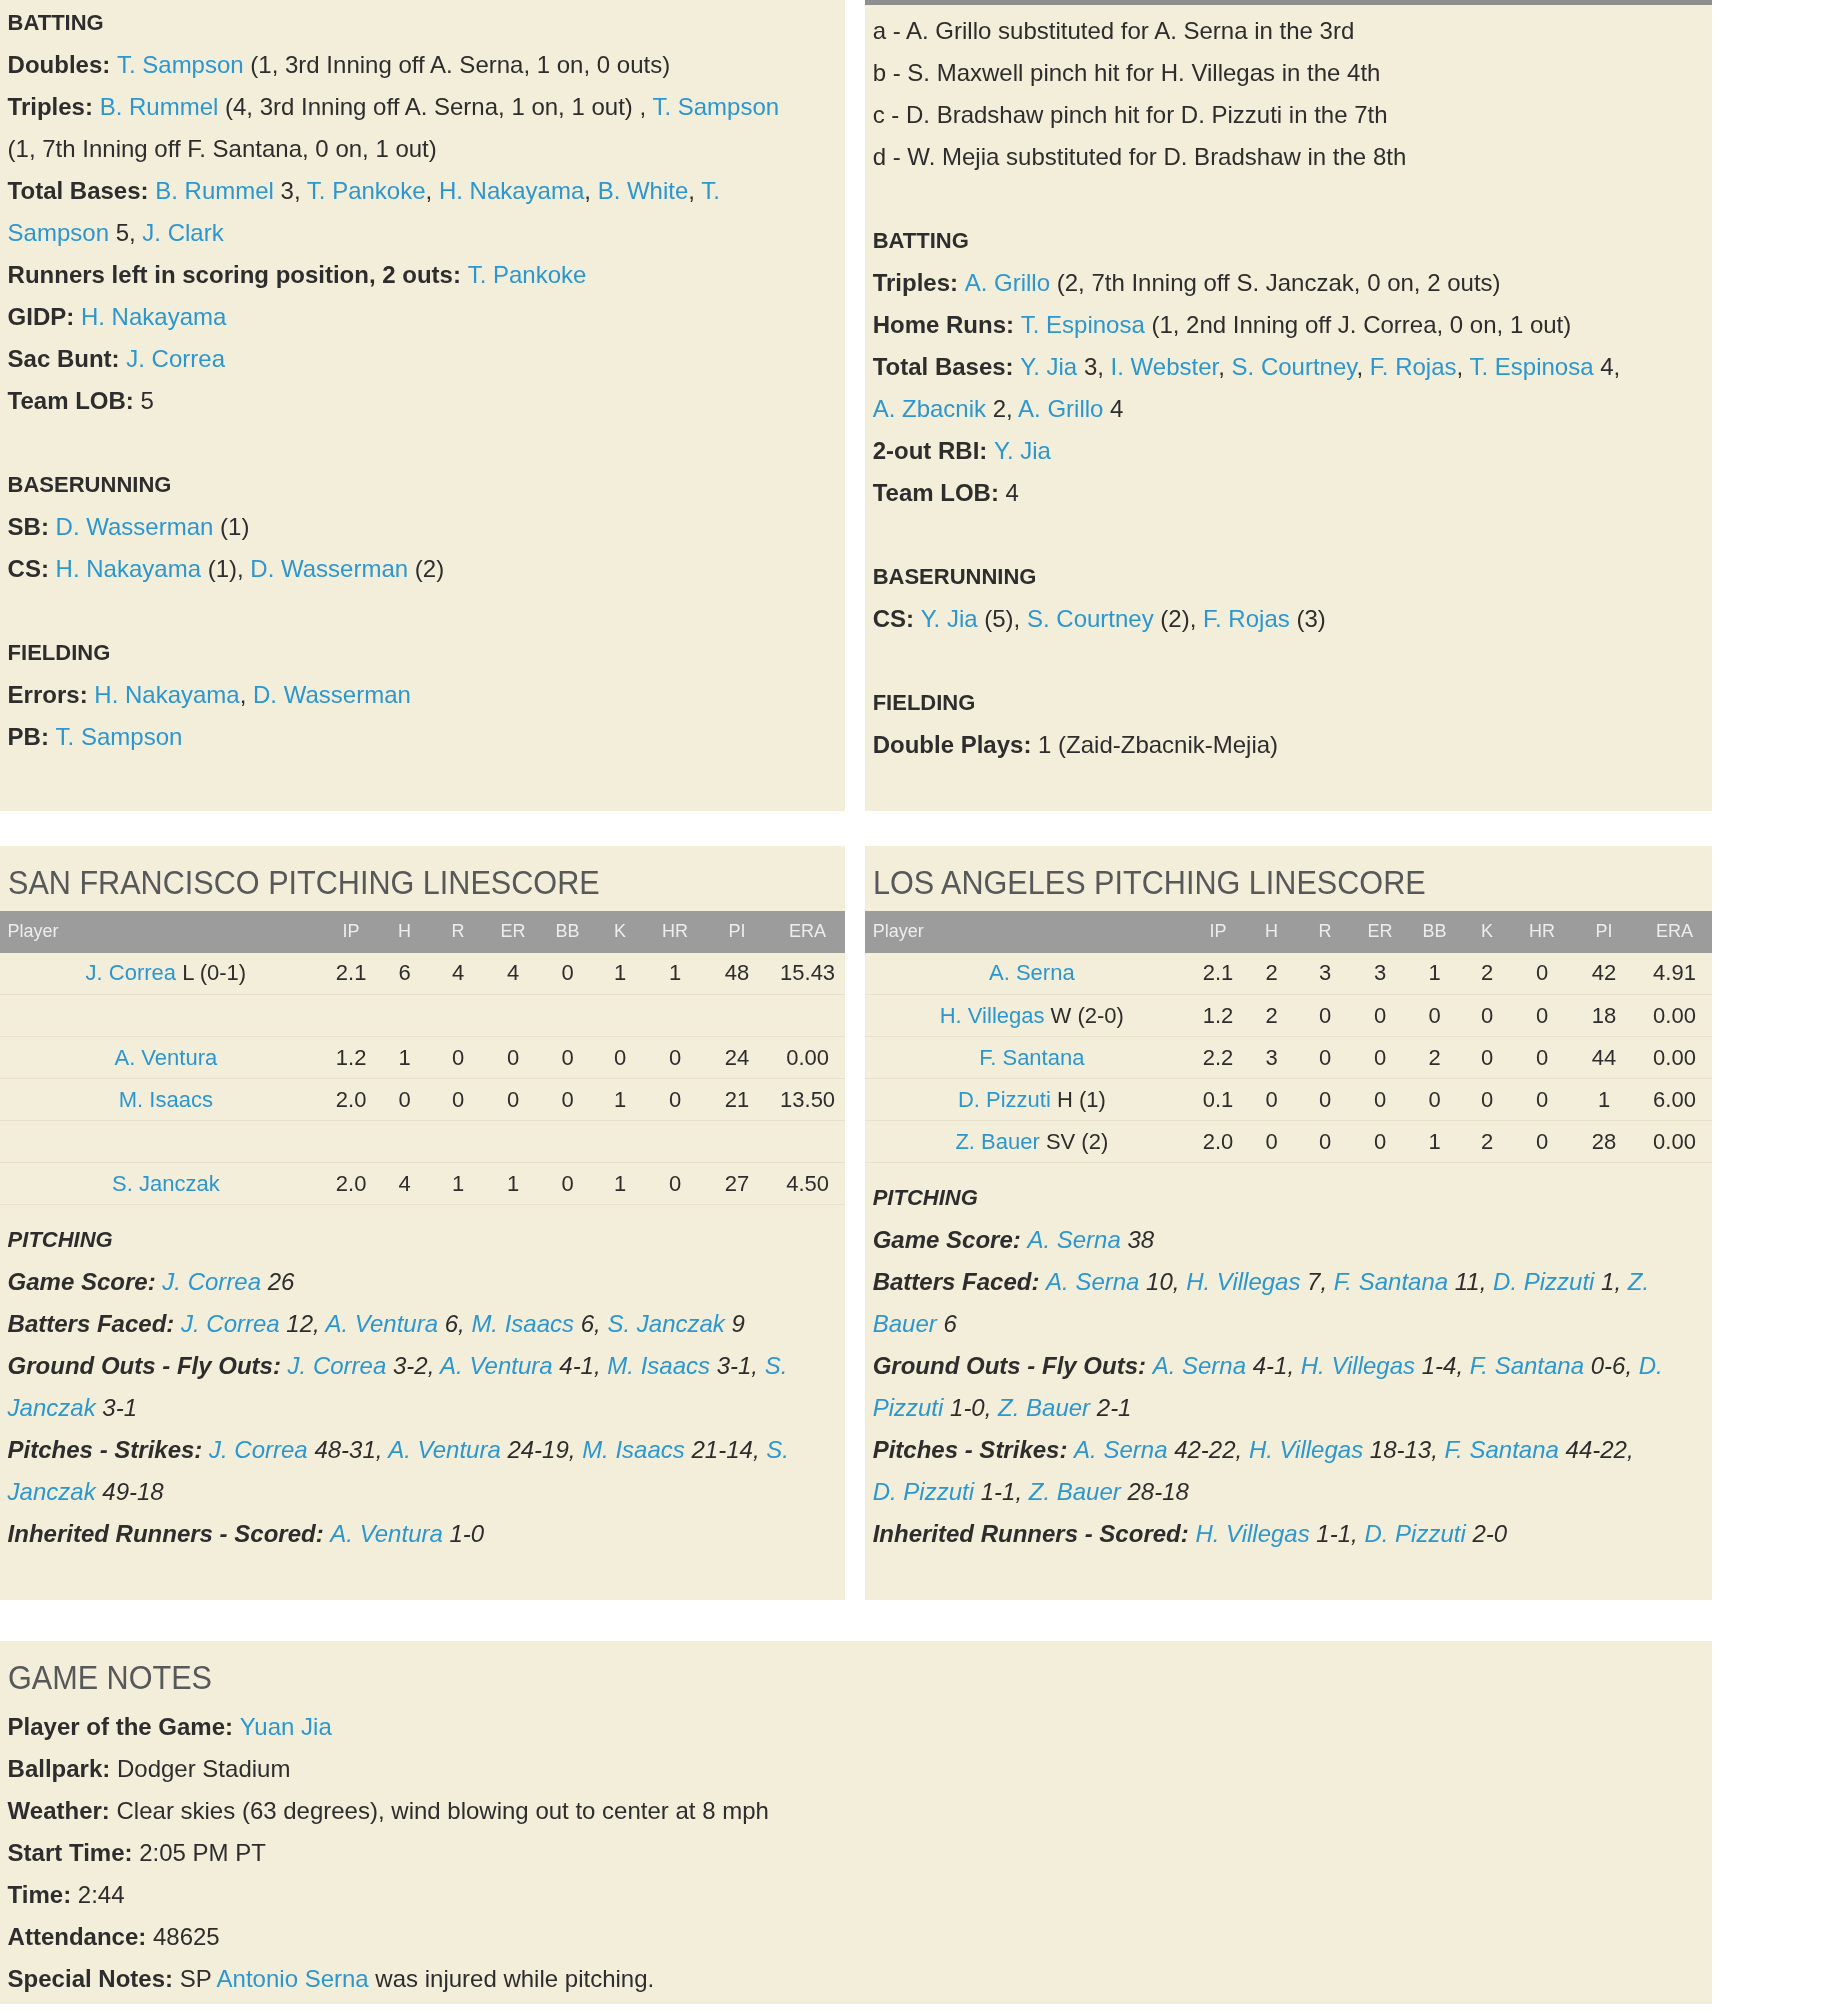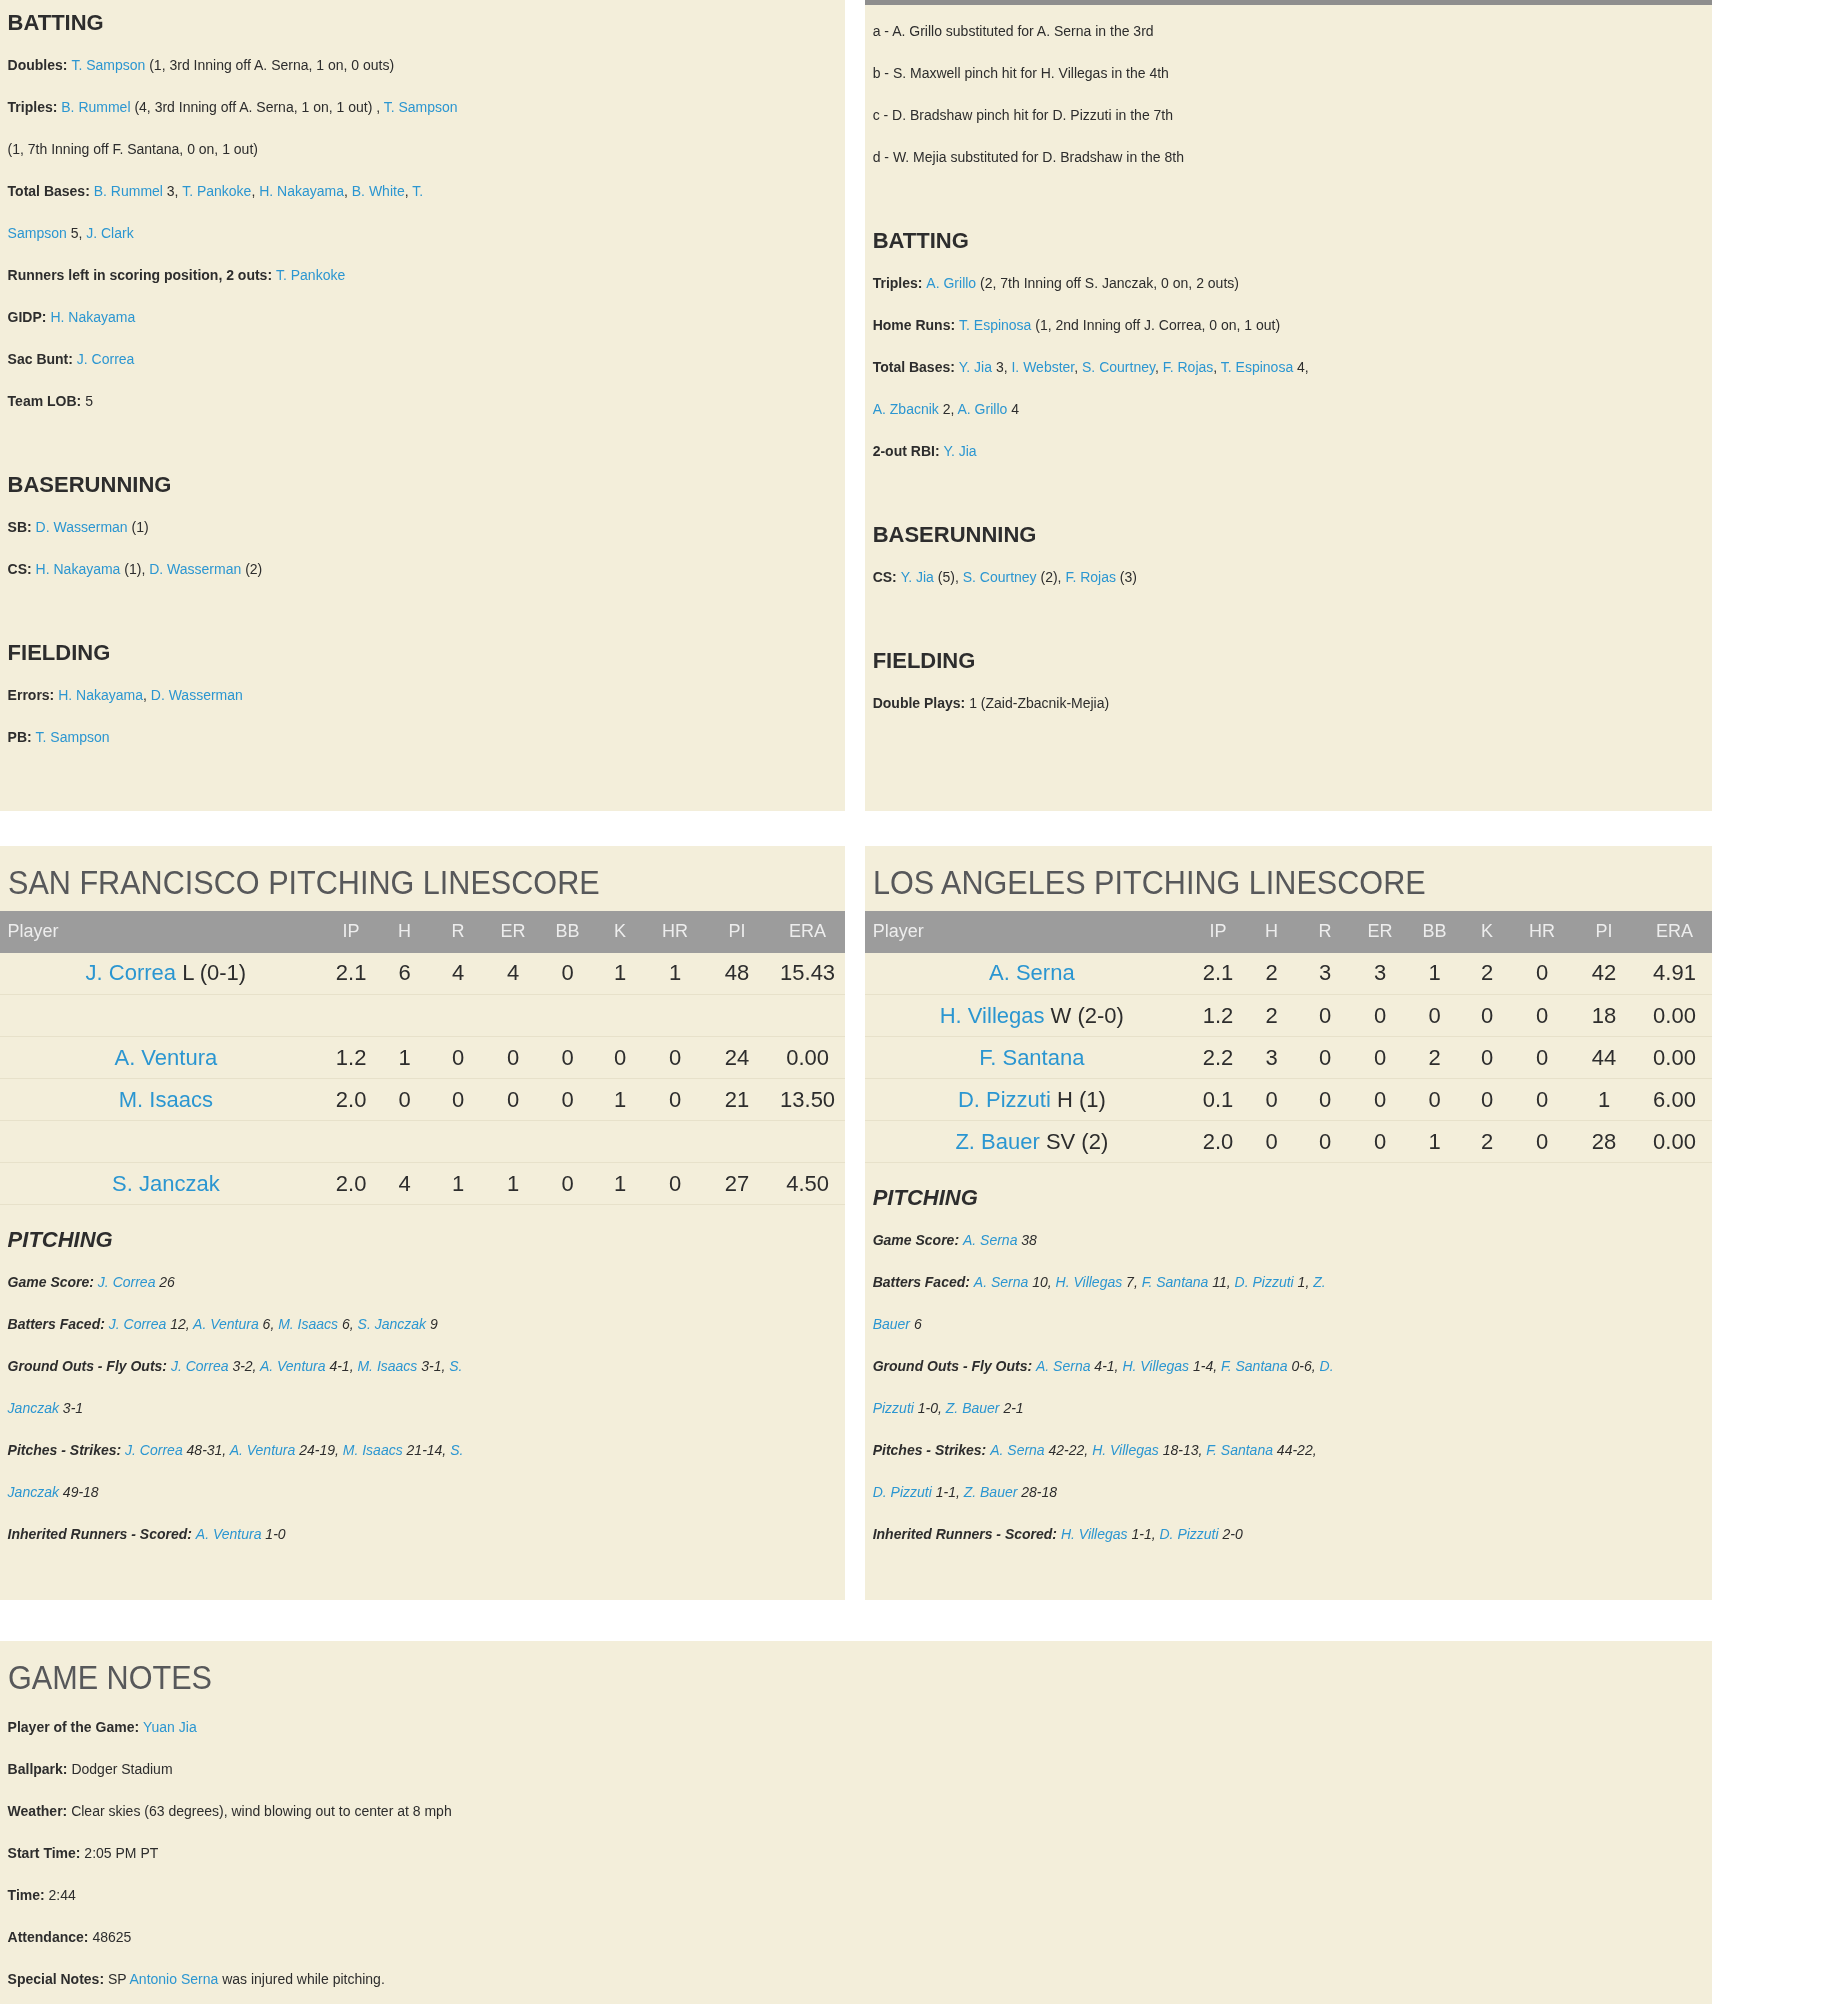--- a/index.html
+++ b/index.html
@@ -14,21 +14,21 @@
   .row1 .panel{height:811px;}
   .row2{margin-bottom:41px;}
   .row2 .panel{height:754px;}
   .row3 .panel{height:363px;width:1844px;}
   .panel{background:var(--panel-bg);overflow:hidden;}
   .col-l{width:911px;margin-right:20px;}
   .col-r{width:913px;}
   .pad{padding:7.6px 7.6px 0 7.6px;}
   .pad-tight{padding-top:1.9px;}
   .pad-notes{padding-top:4.8px;}
-  .line{height:42px;line-height:42px;font-size:14px;white-space:nowrap;}
+  .line{height:42px;line-height:42px;font-size:24px;white-space:nowrap;}
   .section + .section{margin-top:42px;}
   .after-notes .section:first-child{margin-top:42px;}
   .table-notes .section:first-child{margin-top:14.3px;font-style:italic;}
   .section-header{font-weight:700;font-size:22px;height:42px;line-height:42px;}
   .seg-b{font-weight:700;}
   .seg-l{color:var(--link);}
   .seg-n{color:var(--text);}
   .top-bar{height:4.8px;background:var(--top-bar);}
   .panel-title{font-size:34px;color:var(--heading);height:57px;line-height:57px;white-space:nowrap;transform:scaleX(0.9);transform-origin:0 50%;}
   table.linescore{border-collapse:collapse;width:100%;table-layout:fixed;}
@@ -79,20 +79,21 @@
           <div class="line"><span class="seg-n">d - W. Mejia substituted for D. Bradshaw in the 8th</span></div>
         </div>
       <div class="pad sections after-notes" style="padding-top:0">
           <div class="section">
             <div class="section-header">BATTING</div>
             <div class="line"><span class="seg-b">Triples: </span><span class="seg-l">A. Grillo</span><span class="seg-n"> (2, 7th Inning off S. Janczak, 0 on, 2 outs)</span></div>
             <div class="line"><span class="seg-b">Home Runs: </span><span class="seg-l">T. Espinosa</span><span class="seg-n"> (1, 2nd Inning off J. Correa, 0 on, 1 out)</span></div>
             <div class="line"><span class="seg-b">Total Bases: </span><span class="seg-l">Y. Jia</span><span class="seg-n"> 3, </span><span class="seg-l">I. Webster</span><span class="seg-n">, </span><span class="seg-l">S. Courtney</span><span class="seg-n">, </span><span class="seg-l">F. Rojas</span><span class="seg-n">, </span><span class="seg-l">T. Espinosa</span><span class="seg-n"> 4,</span></div>
             <div class="line"><span class="seg-l">A. Zbacnik</span><span class="seg-n"> 2, </span><span class="seg-l">A. Grillo</span><span class="seg-n"> 4</span></div>
             <div class="line"><span class="seg-b">2-out RBI: </span><span class="seg-l">Y. Jia</span></div>
+            <div class="line"><span class="seg-b">Team LOB: </span><span class="seg-n">4</span></div>
           </div>
           <div class="section">
             <div class="section-header">BASERUNNING</div>
             <div class="line"><span class="seg-b">CS: </span><span class="seg-l">Y. Jia</span><span class="seg-n"> (5), </span><span class="seg-l">S. Courtney</span><span class="seg-n"> (2), </span><span class="seg-l">F. Rojas</span><span class="seg-n"> (3)</span></div>
           </div>
           <div class="section">
             <div class="section-header">FIELDING</div>
             <div class="line"><span class="seg-b">Double Plays: </span><span class="seg-n">1 (Zaid-Zbacnik-Mejia)</span></div>
           </div>
         </div>

